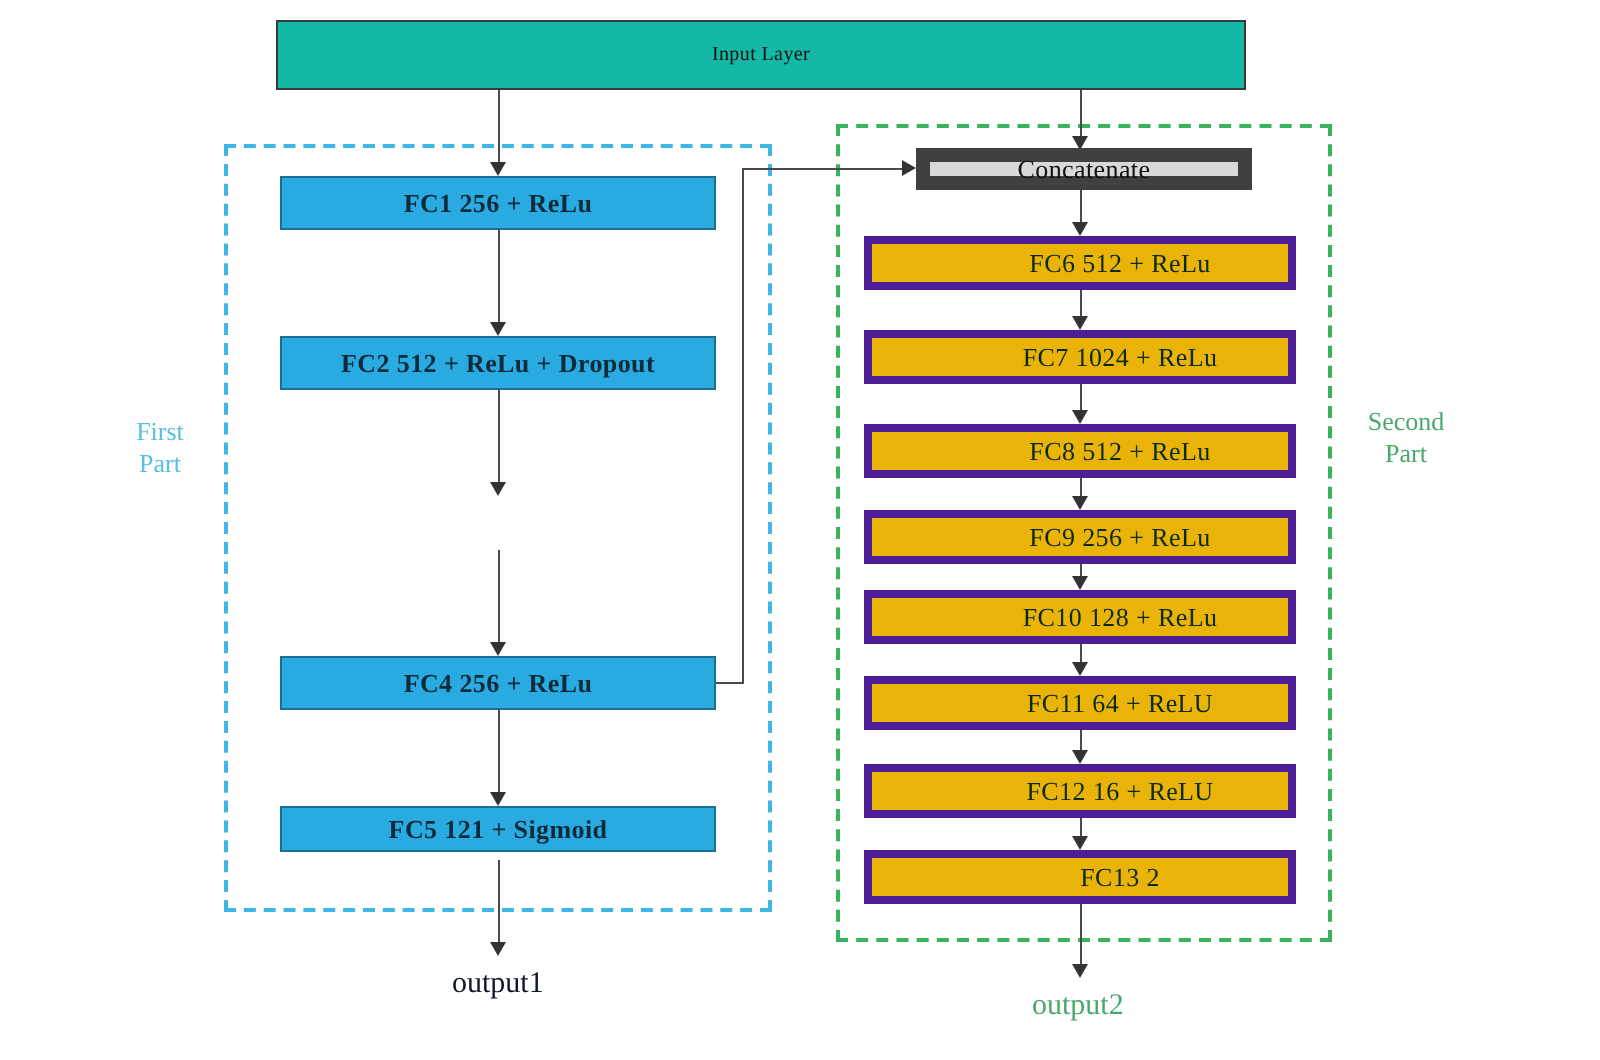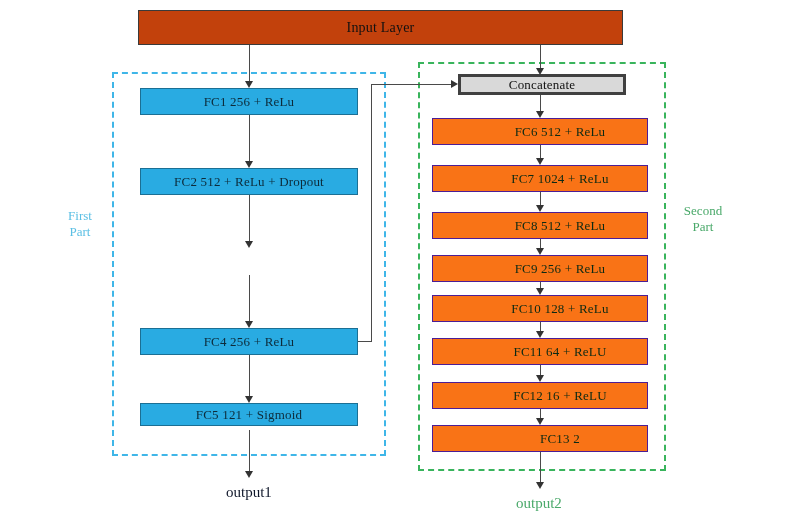--- a/index.html
+++ b/index.html
@@ -25,39 +25,40 @@
     justify-content: center;
     text-align: center;
     color: #111111;
     font-size: 13px;
     letter-spacing: 0.2px;
     white-space: nowrap;
   }
 
   .node-input {
     border: 1px solid #3a3a3a;
-    background: #c2410c;
-    font-size: 14px;
+    background: #14b8a6;
+    font-size: 10px;
   }
 
   .node-concat {
-    border: 3px solid #404040;
+    border: 7px solid #404040;
     background: #d9d9d9;
     font-size: 13px;
   }
 
   .node-blue {
     border: 1px solid #1b6f94;
     background: #29abe2;
     color: #0d2b3a;
+    font-weight: bold;
   }
 
   .node-green {
-    border: 1px solid #4c1d95;
-    background: #f97316;
+    border: 4px solid #4c1d95;
+    background: #eab308;
     color: #0b2a14;
     padding-left: 40px;
   }
 
   
   .group {
     position: absolute;
     box-sizing: border-box;
     background: transparent;
   }

